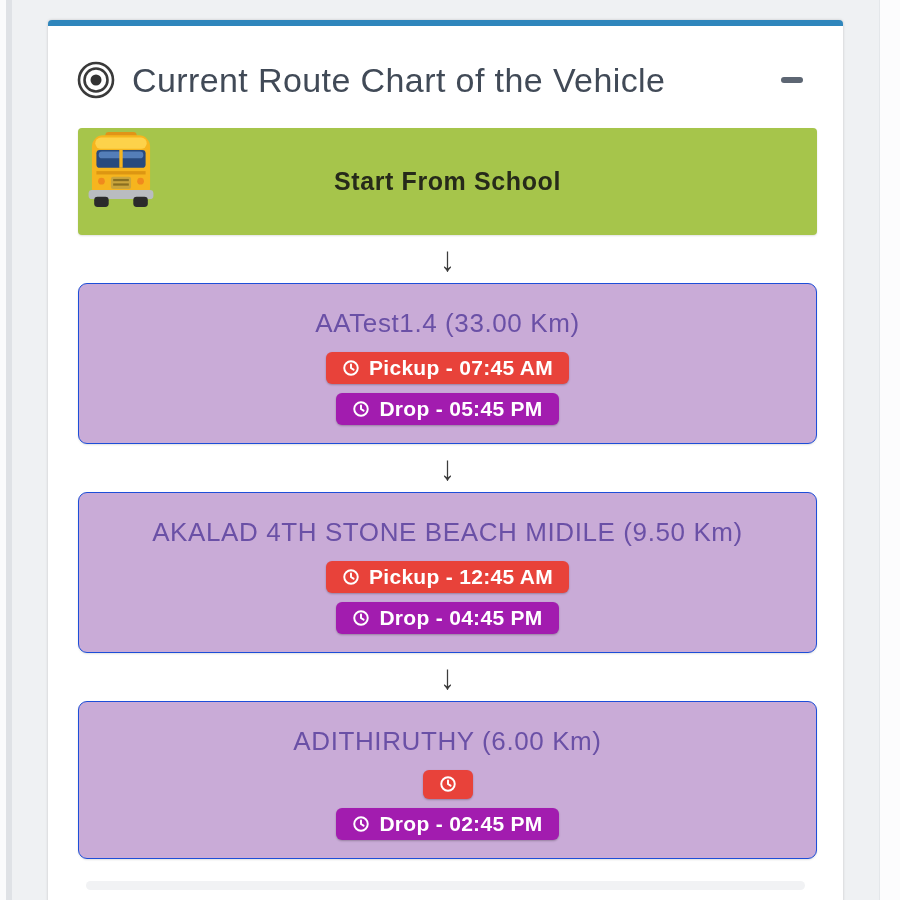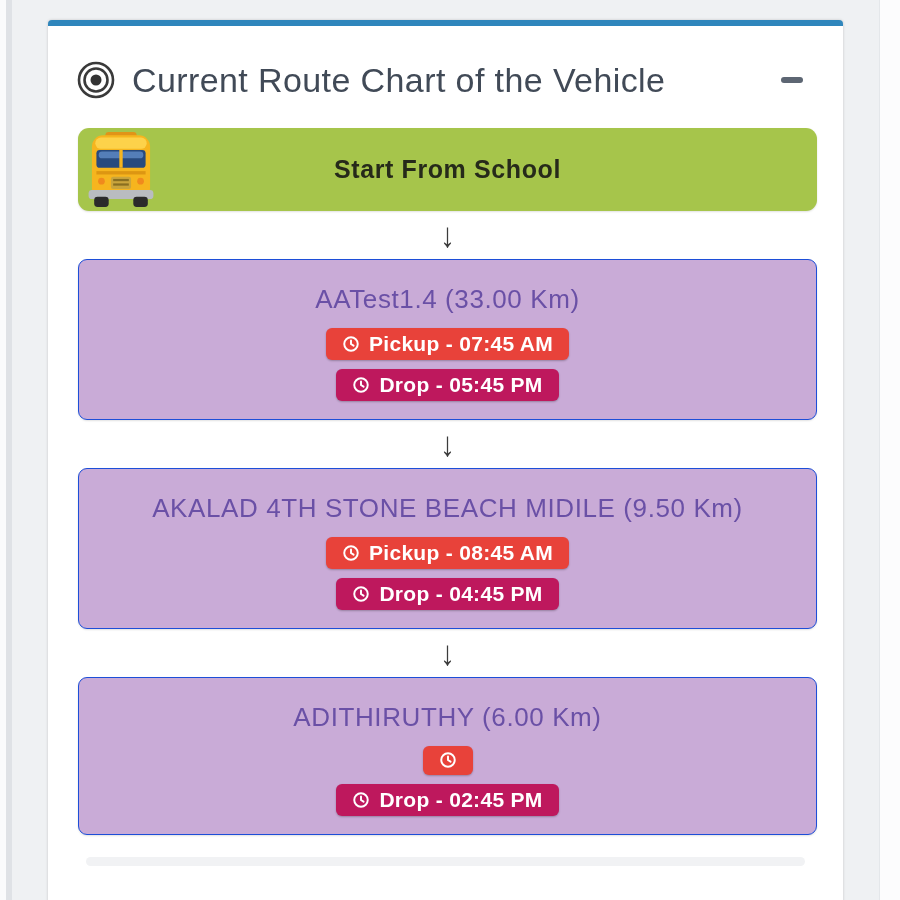--- a/index.html
+++ b/index.html
@@ -54,23 +54,23 @@
     width: 22px; height: 6px;
     background: #5d6673;
     border-radius: 3px;
   }
 
   
   .chart-body { padding: 4px 26px 0 30px; }
 
   .start-bar {
     position: relative;
-    height: 83px;
+    height: 107px;
     background: #a6c54b;
-    border-radius: 11px;
+    border-radius: 4px;
     display: flex;
     align-items: center;
     justify-content: center;
     box-shadow: 0 1px 2px rgba(0,0,0,0.12);
   }
   .bus-icon { position: absolute; left: 7px; top: 4px; }
   .start-label {
     font-size: 25px;
     font-weight: 700;
     color: #262a1a;
@@ -113,21 +113,21 @@
     border-radius: 6px;
     color: #ffffff;
     font-weight: 700;
     font-size: 21px;
     letter-spacing: 0.3px;
     box-shadow: 0 1px 2px rgba(0,0,0,0.25);
   }
   .badge-row { line-height: 1; }
   .badge-row + .badge-row { margin-top: 9px; }
   .badge-pickup { background: #e8423a; }
-  .badge-drop   { background: #be185d; }
+  .badge-drop   { background: #a21caf; }
   .clock { display: inline-flex; }
 
   .section-divider {
     margin: 22px 12px 0 8px;
     height: 9px;
     background: #f1f2f4;
     border-radius: 5px;
   }
 </style>
 </head>
@@ -205,21 +205,21 @@
     </div>
 
     <div class="stop-box">
       <div class="stop-name">AKALAD 4TH STONE BEACH MIDILE (9.50 Km)</div>
       <div class="badge-row">
         <span class="badge badge-pickup">
           <svg class="clock" width="18" height="18" viewBox="0 0 24 24">
             <circle cx="12" cy="12" r="9" fill="none" stroke="#ffffff" stroke-width="2.6"></circle>
             <path d="M12 7.2 V12 L15.4 14.2" fill="none" stroke="#ffffff" stroke-width="2.6" stroke-linecap="round"></path>
           </svg>
-          <span>Pickup - 08:45 AM</span>
+          <span>Pickup - 12:45 AM</span>
         </span>
       </div>
       <div class="badge-row">
         <span class="badge badge-drop">
           <svg class="clock" width="18" height="18" viewBox="0 0 24 24">
             <circle cx="12" cy="12" r="9" fill="none" stroke="#ffffff" stroke-width="2.6"></circle>
             <path d="M12 7.2 V12 L15.4 14.2" fill="none" stroke="#ffffff" stroke-width="2.6" stroke-linecap="round"></path>
           </svg>
           <span>Drop - 04:45 PM</span>
         </span>

